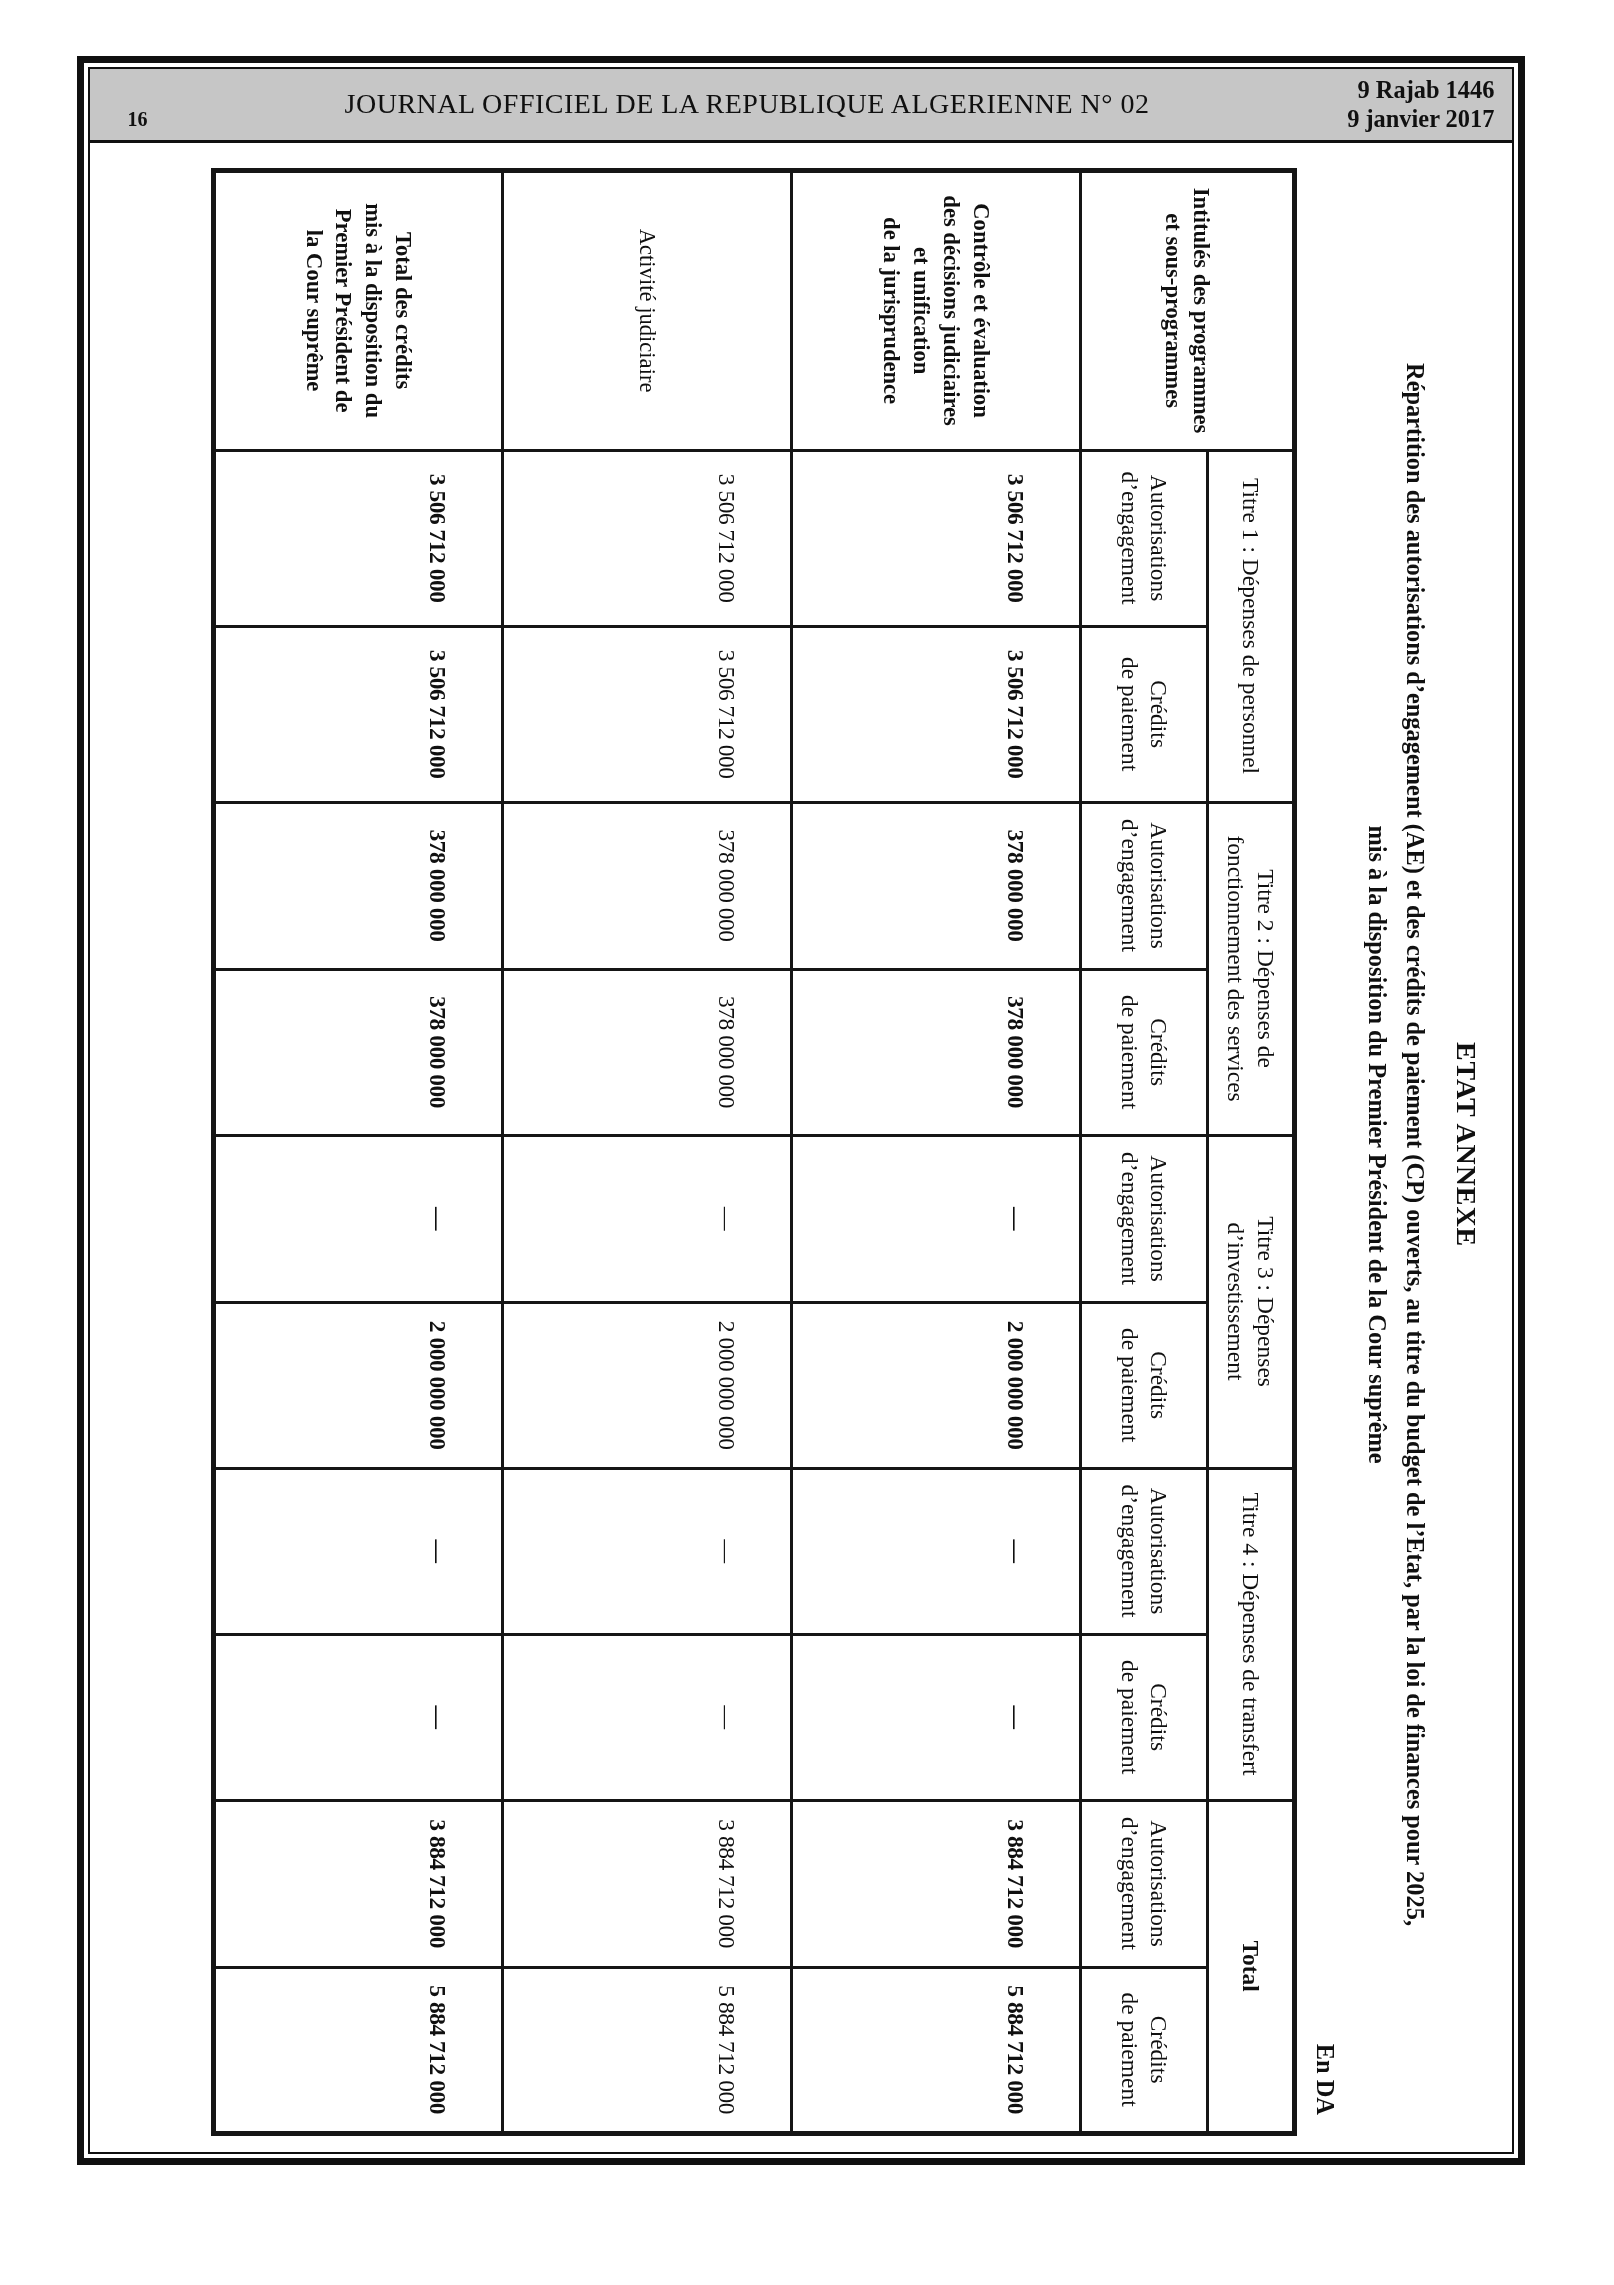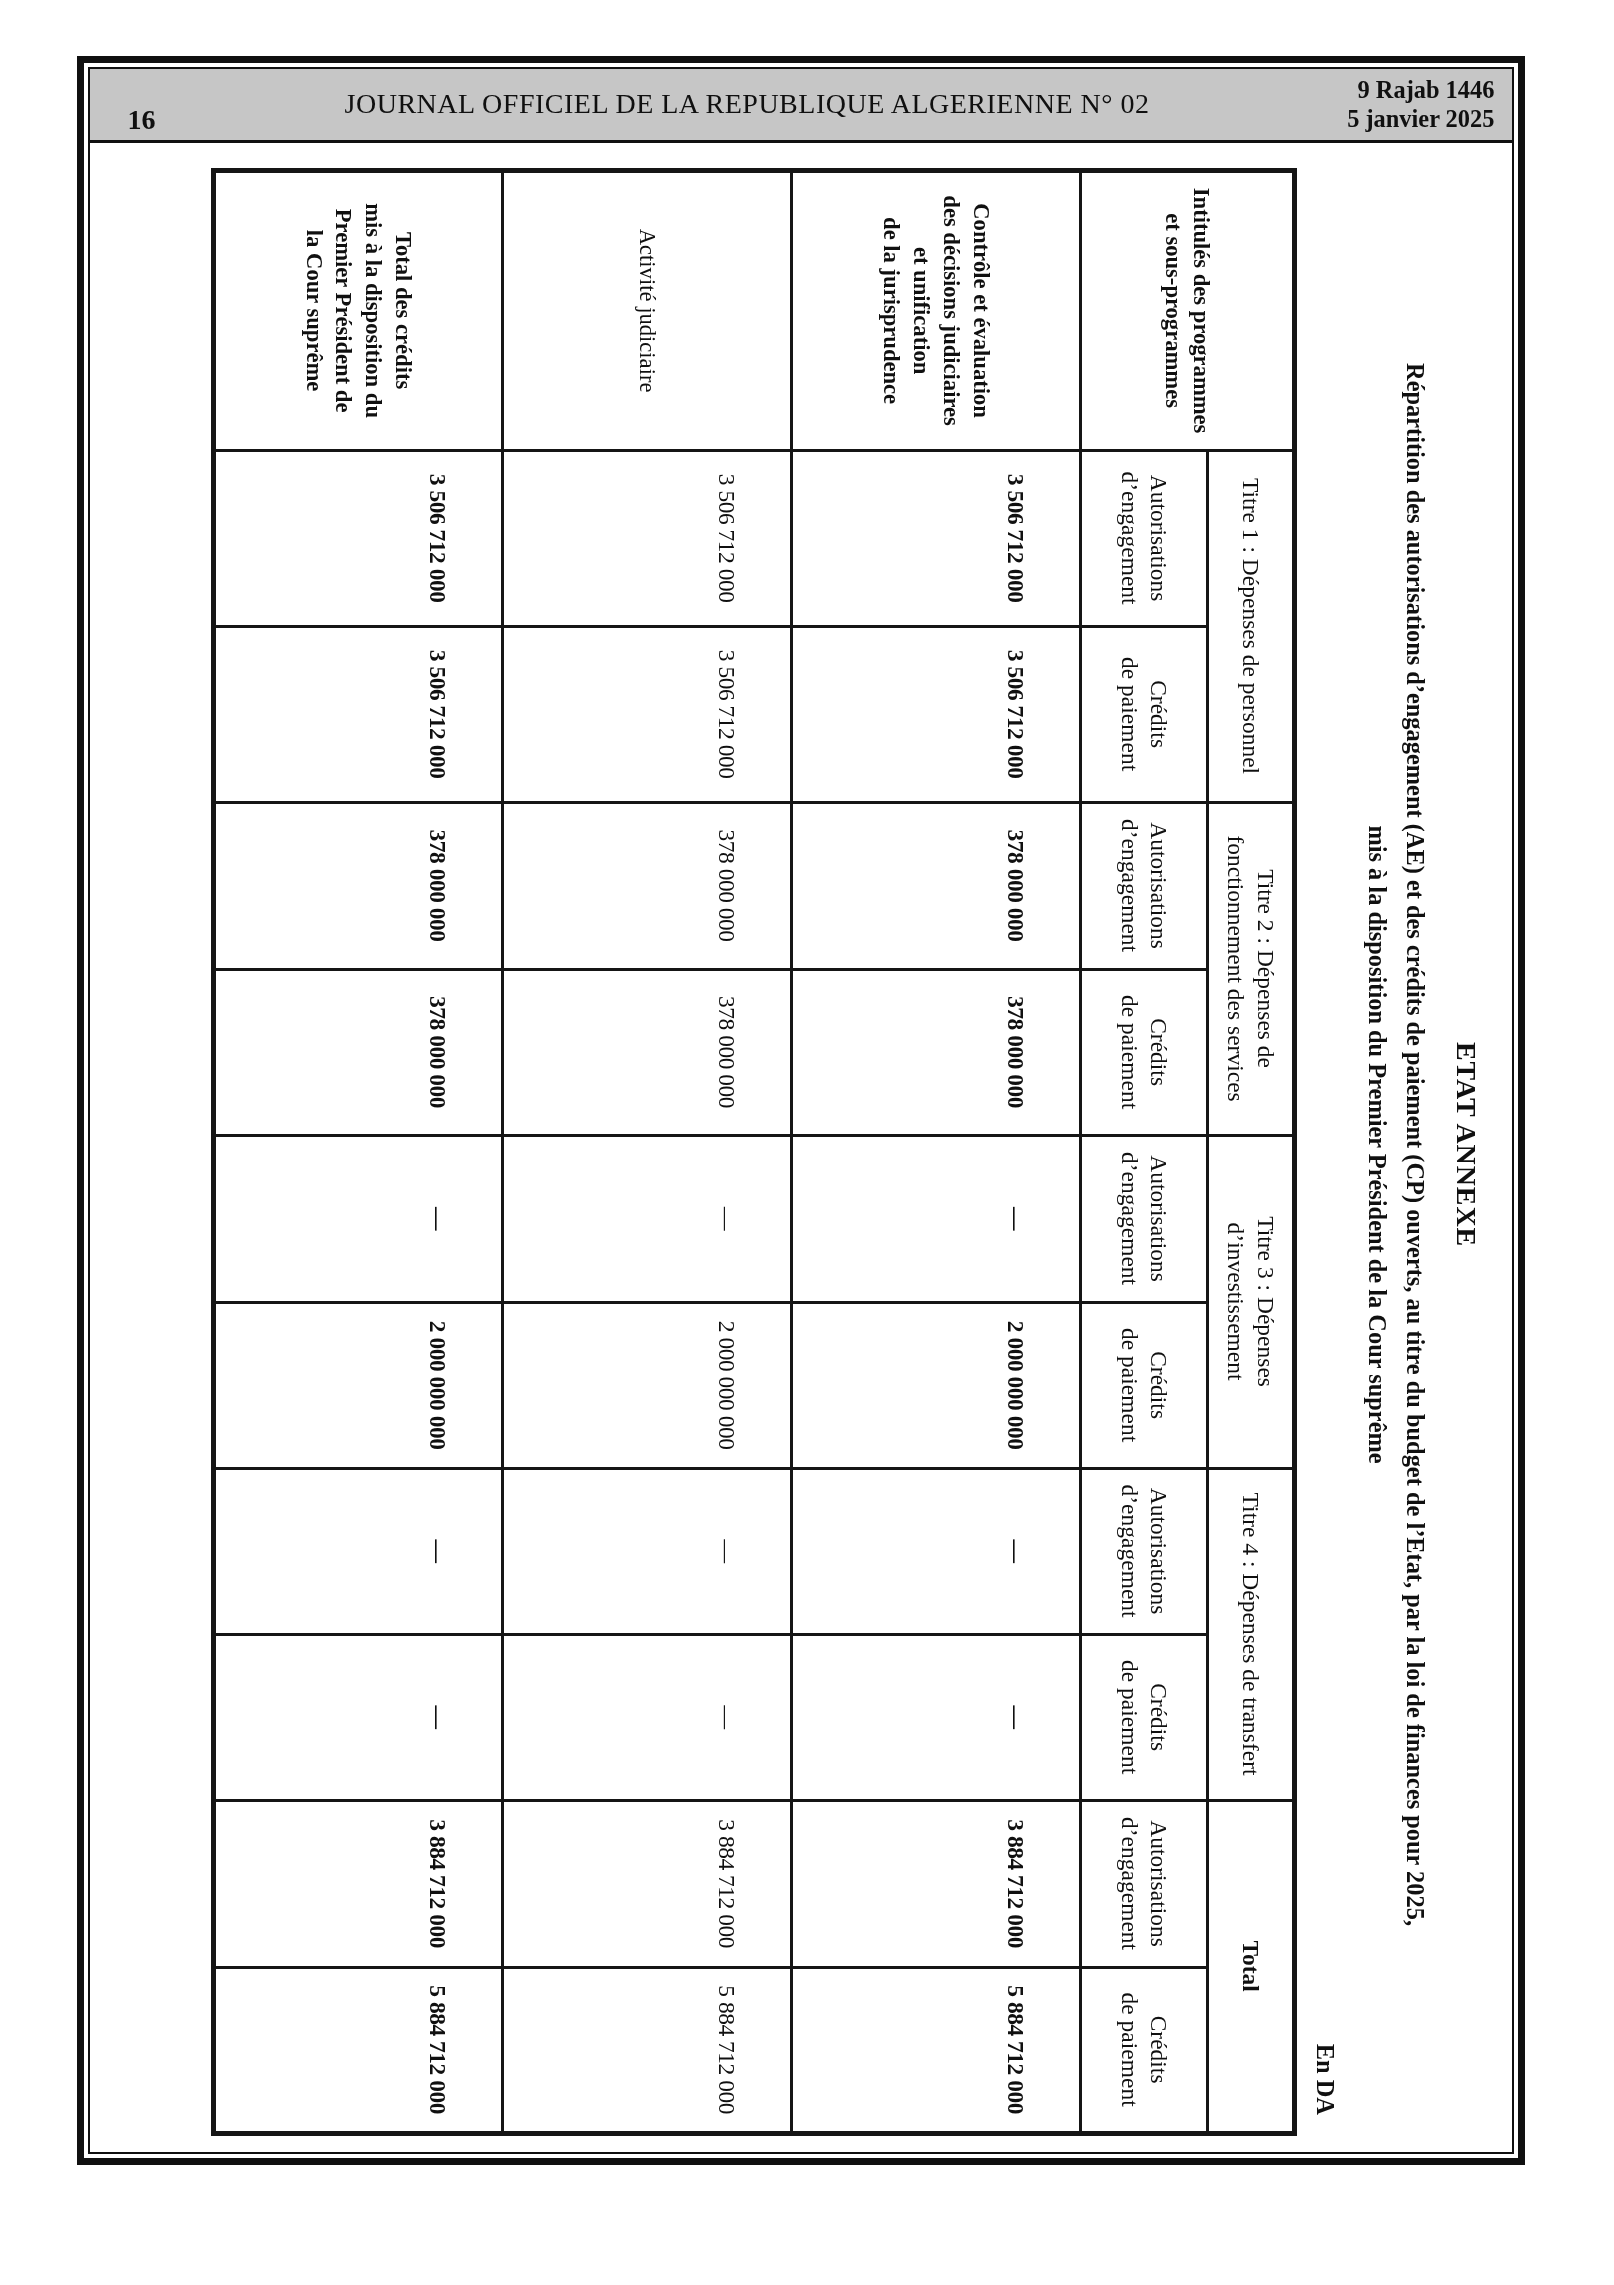--- a/index.html
+++ b/index.html
@@ -7,21 +7,21 @@
   body { position:relative; font-family:"Liberation Serif","DejaVu Serif",serif; color:#101010; }
 
   
   .frame-outer { position:absolute; left:77px; top:56px; width:1448px; height:2109px;
                  border:7.2px solid #101010; }
   .frame-inner { position:absolute; inset:3.6px; border:2.7px solid #101010; background:#ffffff; }
 
   
   .band { height:74px; background:#c6c6c6; border-bottom:3.6px solid #101010;
           display:flex; align-items:center; }
-  .pgnum { width:100px; padding-left:38px; font-weight:bold; font-size:28px;margin-top:31px; }
+  .pgnum { width:100px; padding-left:38px; font-weight:bold; font-size:20px;margin-top:31px; }
   .jtitle { flex:1; text-align:center; font-weight:normal; font-size:28px; letter-spacing:0.5px; }
   .dates { width:208px; padding-right:18px; text-align:right; font-weight:bold;
            font-size:24.4px; line-height:1.2; }
 
   
   .rot { position:absolute; left:1529px; top:154px; width:1981px; height:1375px;
          transform:rotate(90deg); transform-origin:0 0; }
   .etat   { position:absolute; top:47px;  left:0; width:100%; text-align:center;
             font-weight:bold; font-size:28px; letter-spacing:0.9px; }
   .tline1 { position:absolute; top:100px; left:0; width:100%; text-align:center;
@@ -52,21 +52,21 @@
 <body>
 
 <div class="frame-outer">
   <div class="frame-inner">
 
     <div class="band">
       <div class="pgnum">16</div>
       <div class="jtitle">JOURNAL OFFICIEL DE LA REPUBLIQUE ALGERIENNE N° 02</div>
       <div class="dates">
         <div>9 Rajab 1446</div>
-        <div>5 janvier 2025</div>
+        <div>9 janvier 2017</div>
       </div>
     </div>
 
   </div>
 </div>
 
 <div class="rot">
 
   <div class="etat">ETAT ANNEXE</div>
   <div class="tline1">Répartition des autorisations d’engagement (AE) et des crédits de paiement (CP) ouverts, au titre du budget de l’Etat, par la loi de finances pour 2025,</div>

